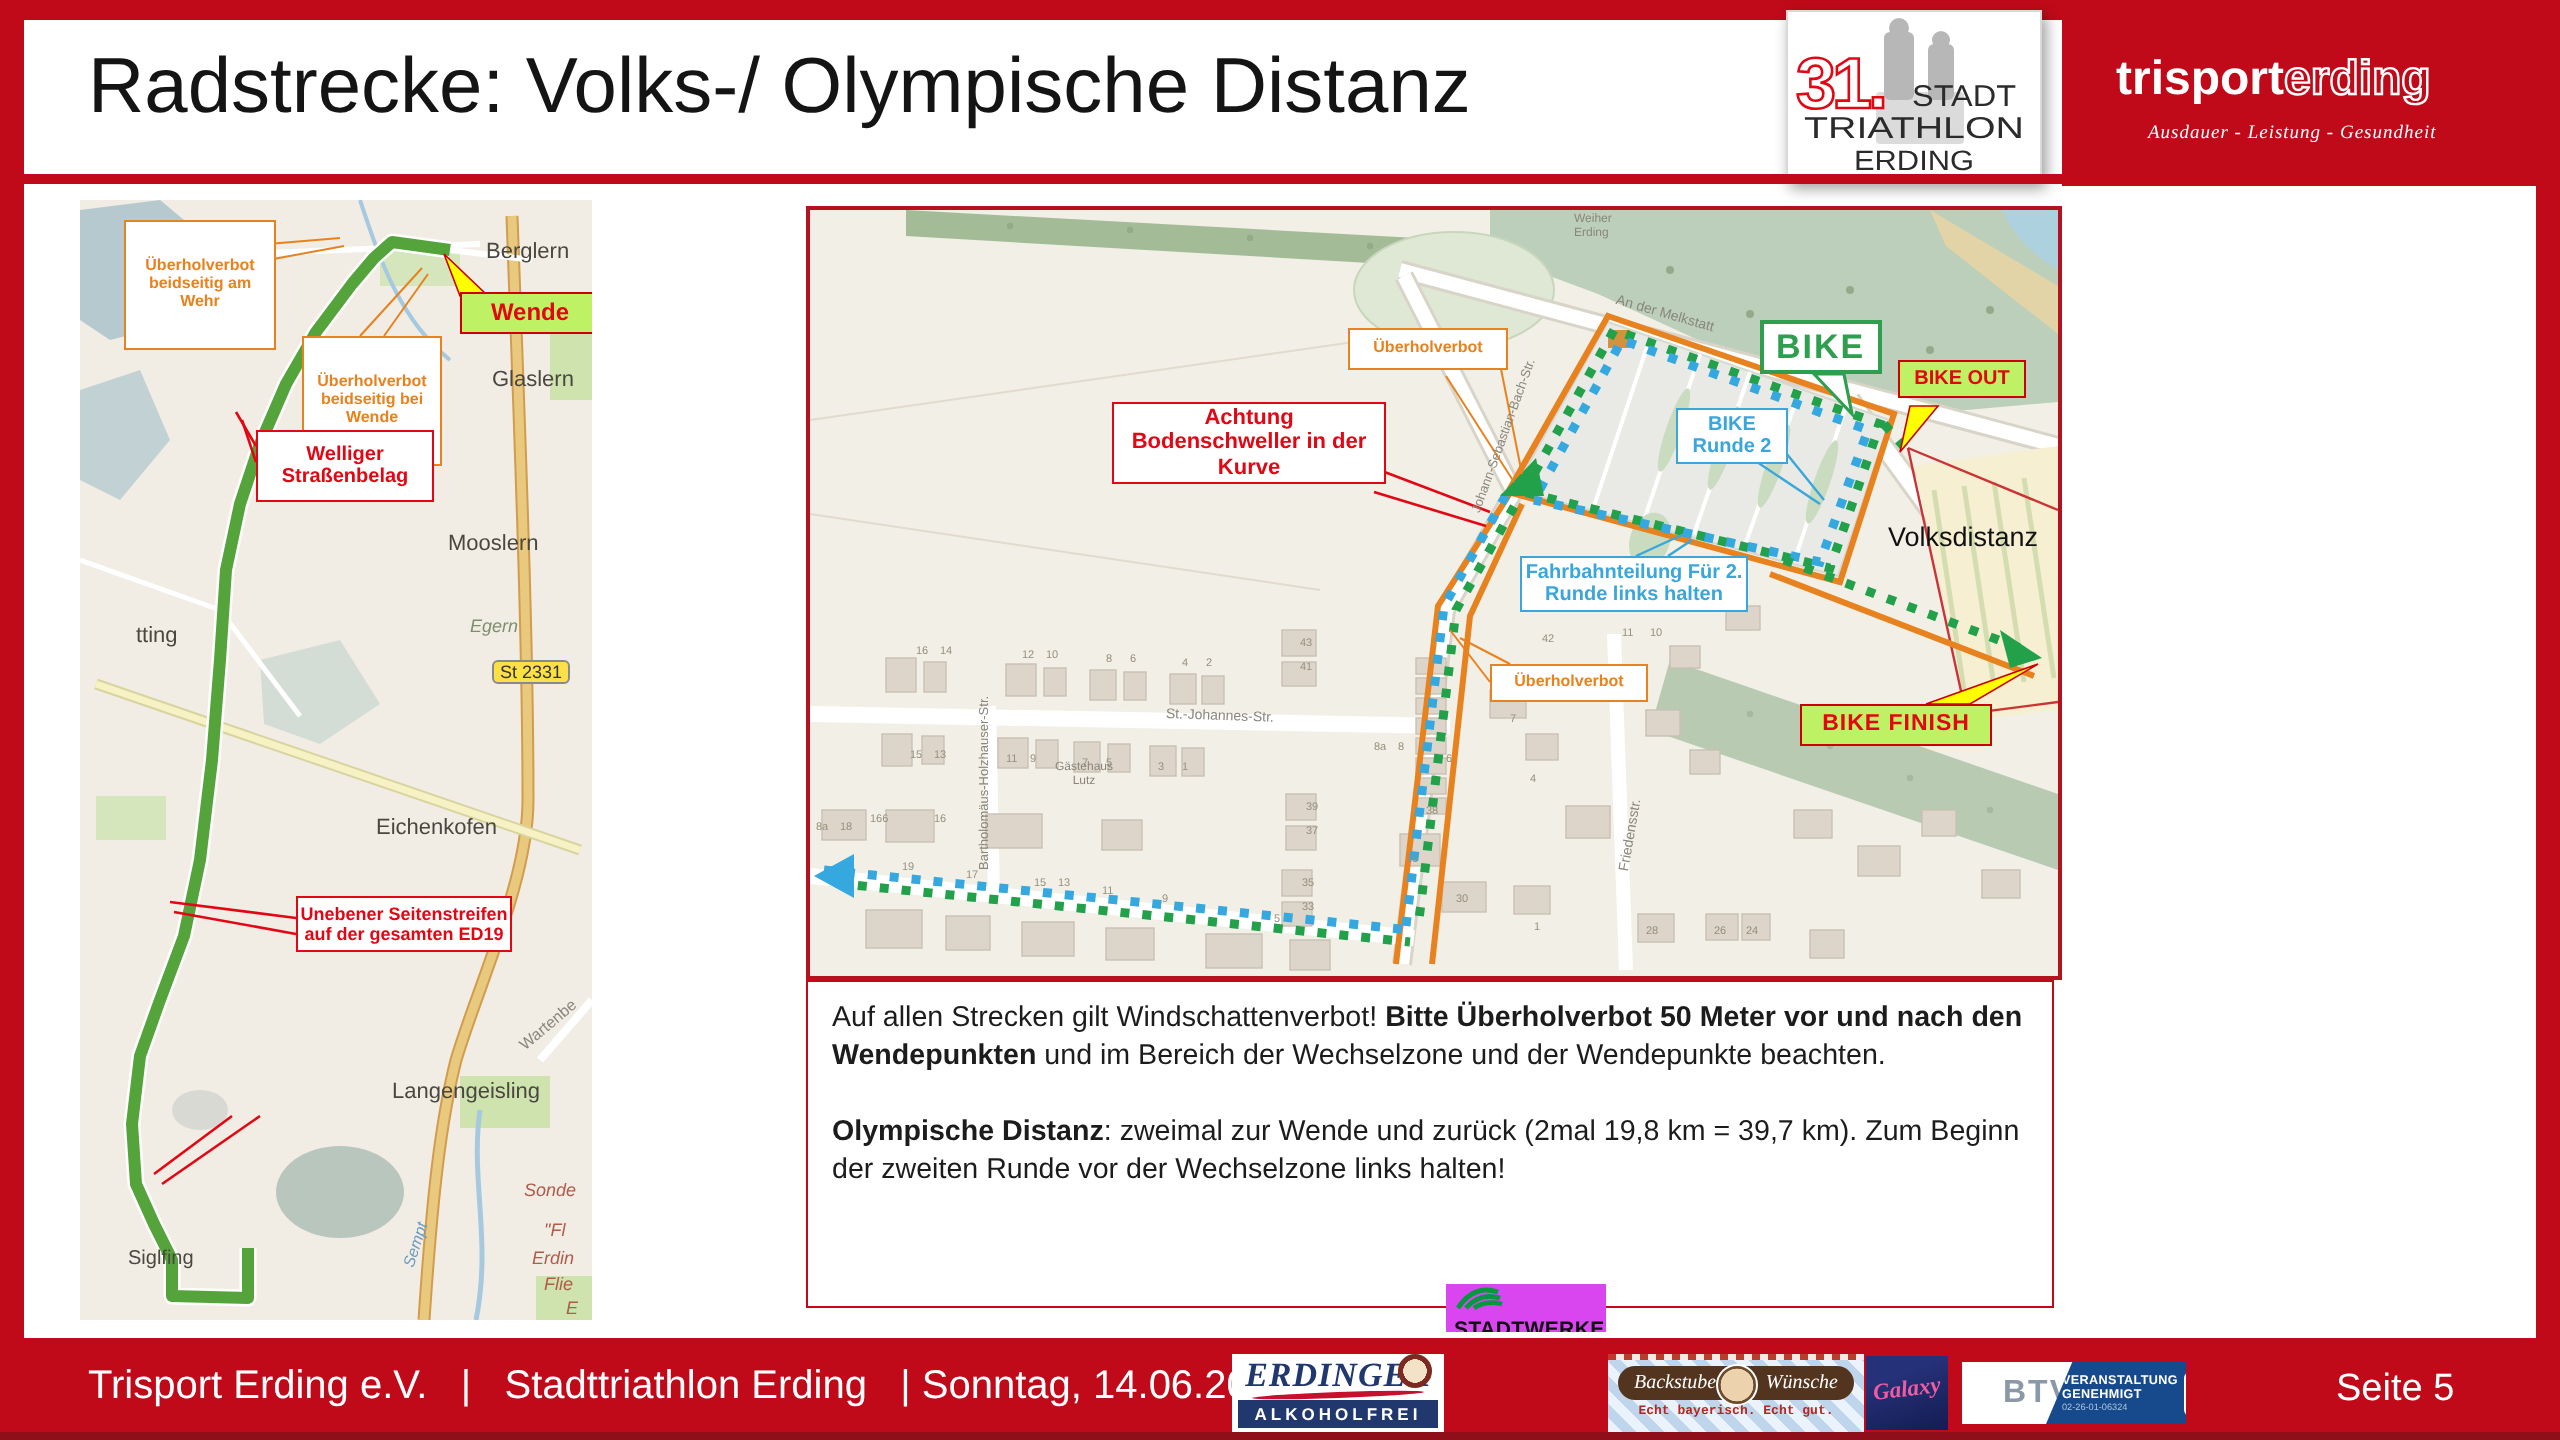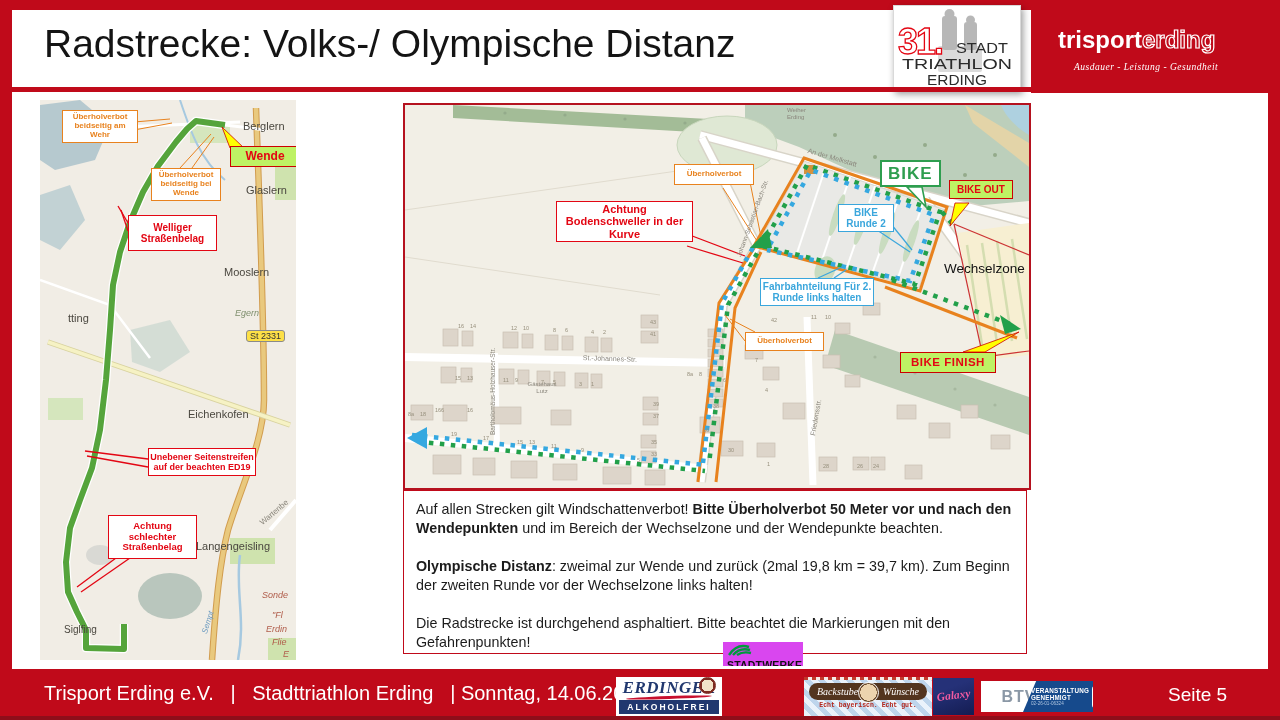--- a/index.html
+++ b/index.html
@@ -21,21 +21,21 @@
   .trisport-tag{left:1074px;top:62px;font-size:9.5px;font-style:italic;color:#fff;
                 font-family:"Liberation Serif",serif;letter-spacing:.5px;}
   
   .map{overflow:hidden;}
   .map svg{position:absolute;left:0;top:0;}
   .left-map{left:40px;top:100px;width:256px;height:560px;background:#f1ede5;}
   .main-map{left:403px;top:103px;width:624px;height:383px;background:#f2efe6;
             border:2px solid #b5121f;box-sizing:content-box;}
   
   .co{position:absolute;background:#fff;text-align:center;line-height:1.12;z-index:3;font-weight:bold;}
-  .co-orange{border:1px solid #e8821e;color:#e8821e;font-size:8px;padding:2px 1px;}
+  .co-orange{border:1px solid #e8821e;color:#e8821e;font-size:8px;padding:18px 1px;}
   .co-red{border:1.5px solid #e30613;color:#e30613;font-size:9px;padding:3px 1px;}
   .co-blue{border:1.5px solid #3aa6dc;color:#3aa6dc;font-size:10px;padding:2px 1px;}
   .co-yellow{background:#bef264;border:1px solid #cc0000;color:#e30613;font-size:10px;padding:3px 2px;}
   .co-bike{border:2px solid #2e9e4f;color:#2e9e4f;font-size:17px;font-weight:600;letter-spacing:1px;padding:2px 6px;}
   .plain-label{position:absolute;color:#4a473f;z-index:3;white-space:nowrap;}
   .town{font-size:11px;}
   .hn{position:absolute;font-size:5.5px;color:#97907d;z-index:2;white-space:nowrap;}
   .street-label{position:absolute;font-size:7px;color:#8a867c;z-index:2;white-space:nowrap;transform-origin:left top;}
   
   .info-box{left:403px;top:490px;width:624px;height:164px;border:1.5px solid #c00a1a;
@@ -165,22 +165,21 @@
         <path d="M76,458 L37,487" stroke="#e30613" stroke-width="1.3"></path>
         <path d="M90,458 L41,492" stroke="#e30613" stroke-width="1.3"></path>
         <polygon points="190,48 182,27 204,48" fill="#ffff00" stroke="#cc0000" stroke-width="0.8"></polygon>
       </g>
     </svg>
 
     <div class="co co-orange" style="left:22px;top:10px;width:72px;">Überholverbot beidseitig am Wehr</div>
     <div class="co co-yellow" style="left:190px;top:46px;width:64px;font-size:12px;">Wende</div>
     <div class="co co-orange" style="left:111px;top:68px;width:66px;">Überholverbot beidseitig bei Wende</div>
     <div class="co co-red" style="left:88px;top:115px;width:85px;font-size:10px;padding:6px 1px;">Welliger Straßenbelag</div>
-    <div class="co co-red" style="left:108px;top:348px;width:104px;">Unebener Seitenstreifen auf der beachten ED19</div>
-    <div class="co co-red" style="left:68px;top:415px;width:85px;font-size:9.5px;padding:5px 1px;">Achtung schlechter Straßenbelag</div>
+    <div class="co co-red" style="left:108px;top:348px;width:104px;">Unebener Seitenstreifen auf der gesamten ED19</div>
     <div class="plain-label town" style="left:0px;top:212px;padding-left:28px;">tting</div>
     <div class="plain-label town" style="left:203px;top:20px;">Berglern</div>
     <div class="plain-label town" style="left:206px;top:84px;">Glaslern</div>
     <div class="plain-label town" style="left:184px;top:166px;">Mooslern</div>
     <div class="plain-label" style="left:195px;top:208px;font-size:9px;font-style:italic;color:#7f8f6d;">Egern</div>
     <div class="plain-label" style="left:206px;top:230px;font-size:9px;background:#fde047;border:1.3px solid #8a8a8a;border-radius:3px;padding:0 3px;color:#333;">St 2331</div>
     <div class="plain-label town" style="left:148px;top:308px;">Eichenkofen</div>
     <div class="plain-label town" style="left:156px;top:440px;">Langengeisling</div>
     <div class="plain-label town" style="left:24px;top:524px;font-size:10px;">Siglfing</div>
     <div class="plain-label" style="left:218px;top:420px;font-size:8px;color:#8a867c;transform:rotate(-40deg);transform-origin:left top;">Wartenbe</div>
@@ -426,30 +425,29 @@
         <div class="hn" style="left: 418px; top: 358px;">28</div>
         <div class="hn" style="left: 452px; top: 358px;">26</div>
         <div class="hn" style="left: 468px; top: 358px;">24</div>
       </div>
 
     <div class="co co-orange" style="left:269px;top:59px;width:76px;padding:5px 1px;">Überholverbot</div>
     <div class="co co-red" style="left:151px;top:96px;width:131px;font-size:11px;padding:1px 2px;">Achtung Bodenschweller in der Kurve</div>
     <div class="co co-bike" style="left:475px;top:55px;">BIKE</div>
     <div class="co co-yellow" style="left:544px;top:75px;width:58px;">BIKE OUT</div>
     <div class="co co-blue" style="left:433px;top:99px;width:52px;">BIKE Runde 2</div>
-    <div class="plain-label" style="left:539px;top:156px;font-size:13.5px;color:#111;">Wechselzone</div>
+    <div class="plain-label" style="left:539px;top:156px;font-size:13.5px;color:#111;">Volksdistanz</div>
     <div class="co co-blue" style="left:355px;top:173px;width:110px;">Fahrbahnteilung Für 2. Runde links halten</div>
     <div class="co co-orange" style="left:340px;top:227px;width:75px;padding:4px 1px;">Überholverbot</div>
     <div class="co co-yellow" style="left:495px;top:247px;width:90px;font-size:11.5px;letter-spacing:.5px;">BIKE FINISH</div>
   </div>
 
   <div class="abs info-box">
     <p class="gap"><span>Auf allen Strecken gilt Windschattenverbot! </span><span class="bold">Bitte Überholverbot 50 Meter vor und nach den Wendepunkten</span><span> und im Bereich der Wechselzone und der Wendepunkte beachten.</span></p>
     <p class="gap"><span class="bold">Olympische Distanz</span><span>: zweimal zur Wende und zurück (2mal 19,8 km = 39,7 km). Zum Beginn der zweiten Runde vor der Wechselzone links halten!</span></p>
-    <p><span>Die Radstrecke ist durchgehend asphaltiert. Bitte beachtet die Markierungen mit den Gefahrenpunkten!</span></p>
   </div>
 
   <div class="abs footer" style="background:#c00a1a"></div>
   <div class="abs footer-dark"></div>
   <div class="abs footer-text">Trisport Erding e.V.   |   Stadttriathlon Erding   | Sonntag, 14.06.2026</div>
 
   <div class="sponsor sp-erdinger">
     <div class="erd-word">ERDINGER</div>
     <div class="erd-swoosh"></div>
     <div class="erd-bar">ALKOHOLFREI</div>

